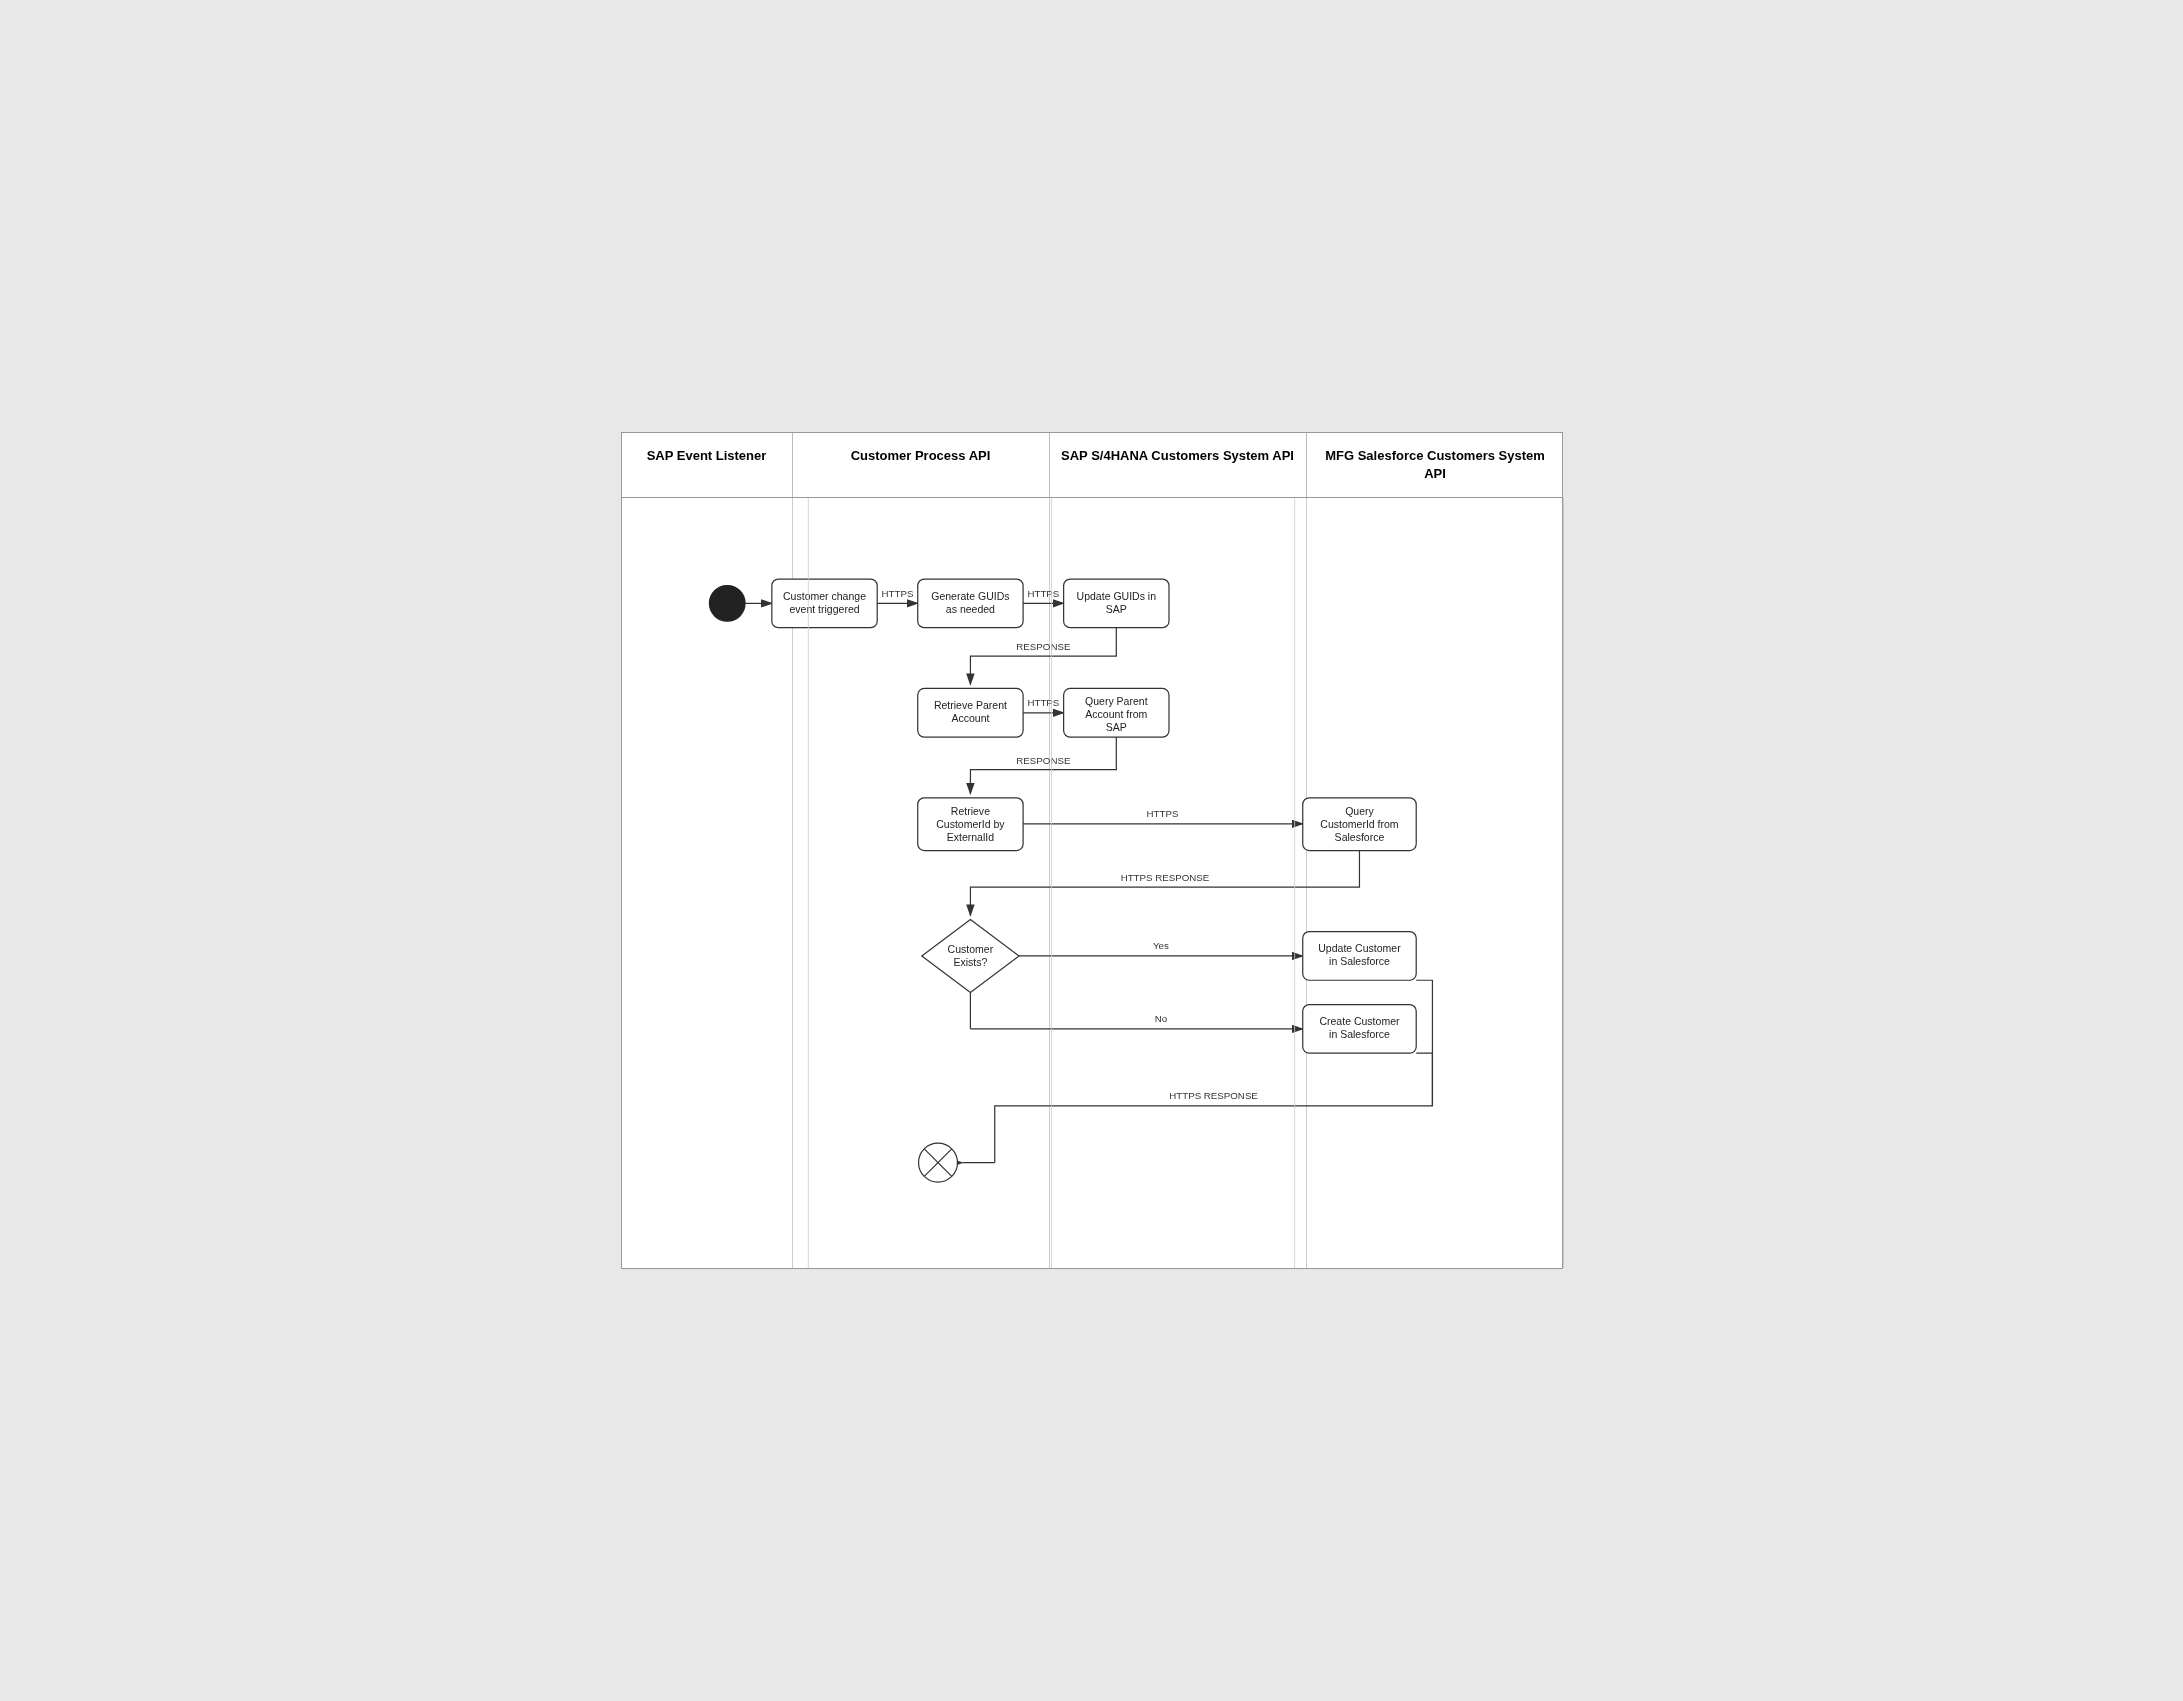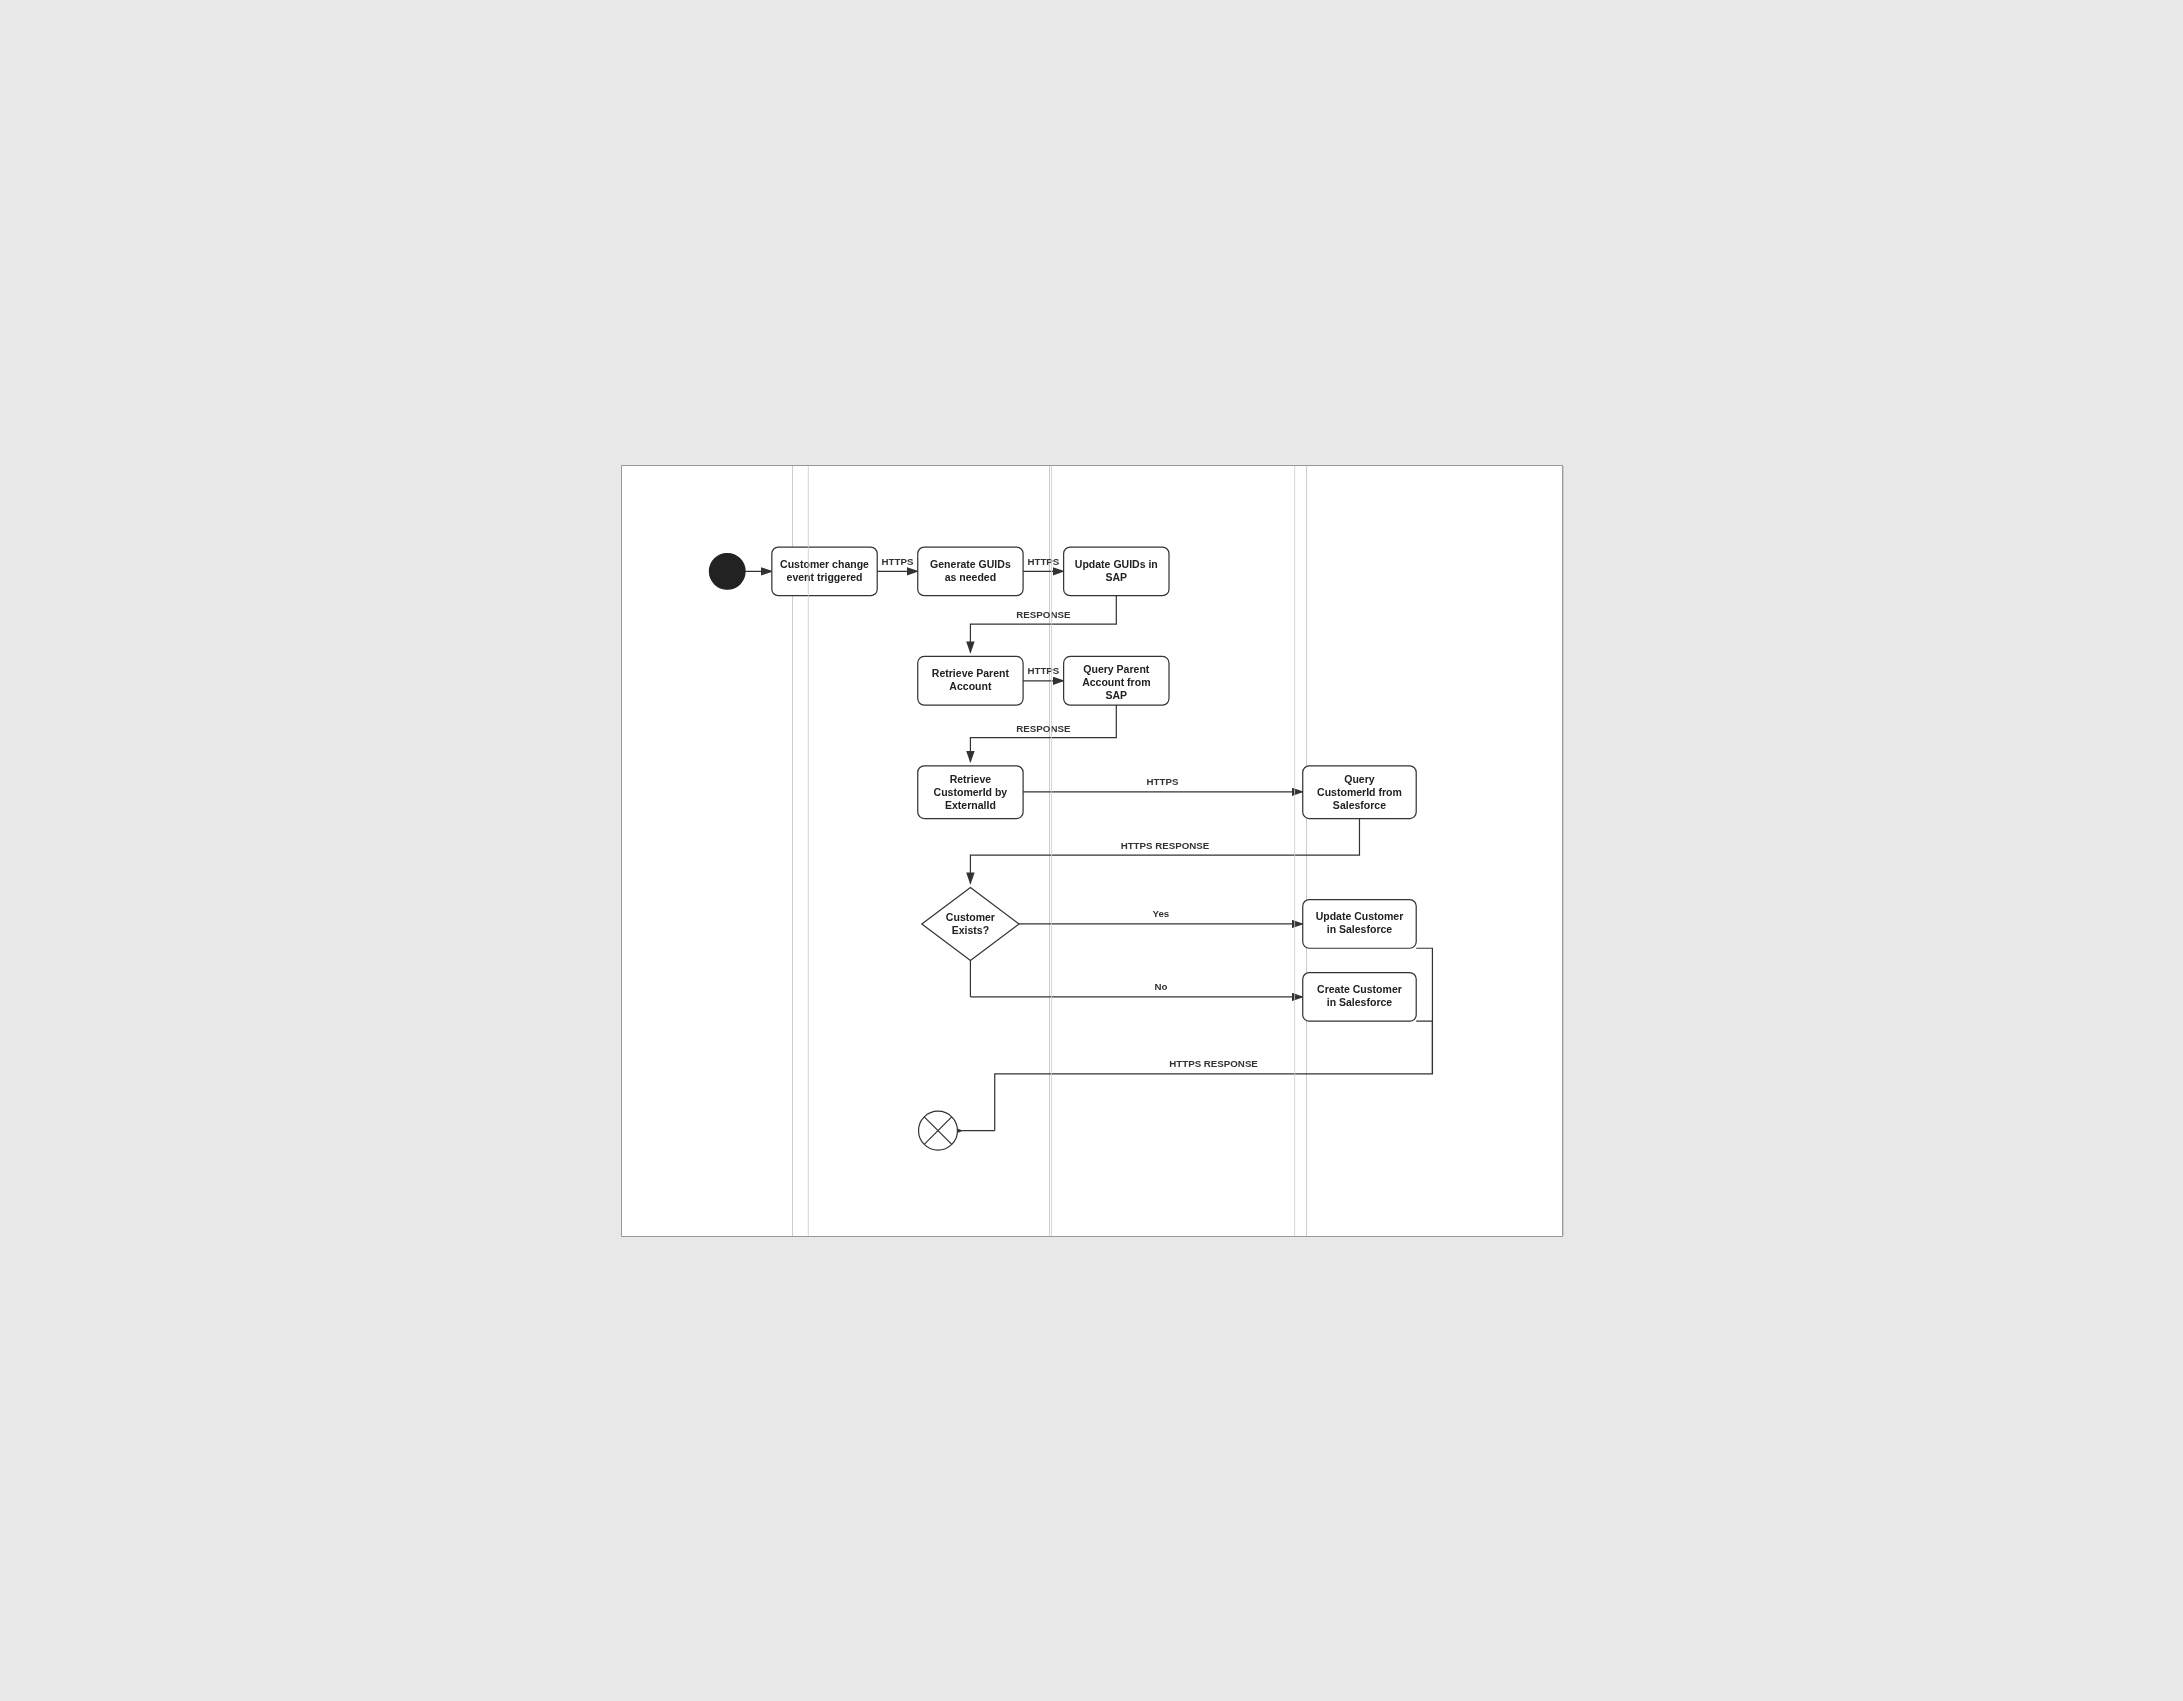--- a/index.html
+++ b/index.html
@@ -29,21 +29,20 @@
       font-size: 13px;
       border-right: 0.9px solid #bbb;
       line-height: 1.4;
     }
     .header-cell:last-child { border-right: none; }
     .body-area {
       display: grid;
       grid-template-columns: 171px 257px 257px 257px;
       min-height: 770px;
       position: relative;
-      font-weight: bold;
     }
     .lane {
       border-right: 0.9px solid #ccc;
       position: relative;
     }
     .lane:last-child { border-right: none; }
     .diagram-svg {
       position: absolute;
       top: 0; left: 0;
       width: 100%;
@@ -61,20 +60,26 @@
       font-family: Arial, sans-serif;
       font-size: 12px;
       fill: #333;
       text-anchor: middle;
     }
   </style>
 </head>
 <body>
 
 <div class="diagram-container">
+  <div class="header-row">
+    <div class="header-cell">SAP Event Listener</div>
+    <div class="header-cell">Customer Process API</div>
+    <div class="header-cell">SAP S/4HANA Customers System API</div>
+    <div class="header-cell">MFG Salesforce Customers System API</div>
+  </div>
   <div class="body-area">
     <div class="lane"></div>
     <div class="lane"></div>
     <div class="lane"></div>
     <div class="lane"></div>
 
     <svg class="diagram-svg" viewBox="0 0 1100 950" xmlns="http://www.w3.org/2000/svg">
       <defs>
         <marker id="arrowhead" markerWidth="10" markerHeight="7" refX="9" refY="3.5" orient="auto">
           <polygon points="0 0, 10 3.5, 0 7" fill="#333"></polygon>

